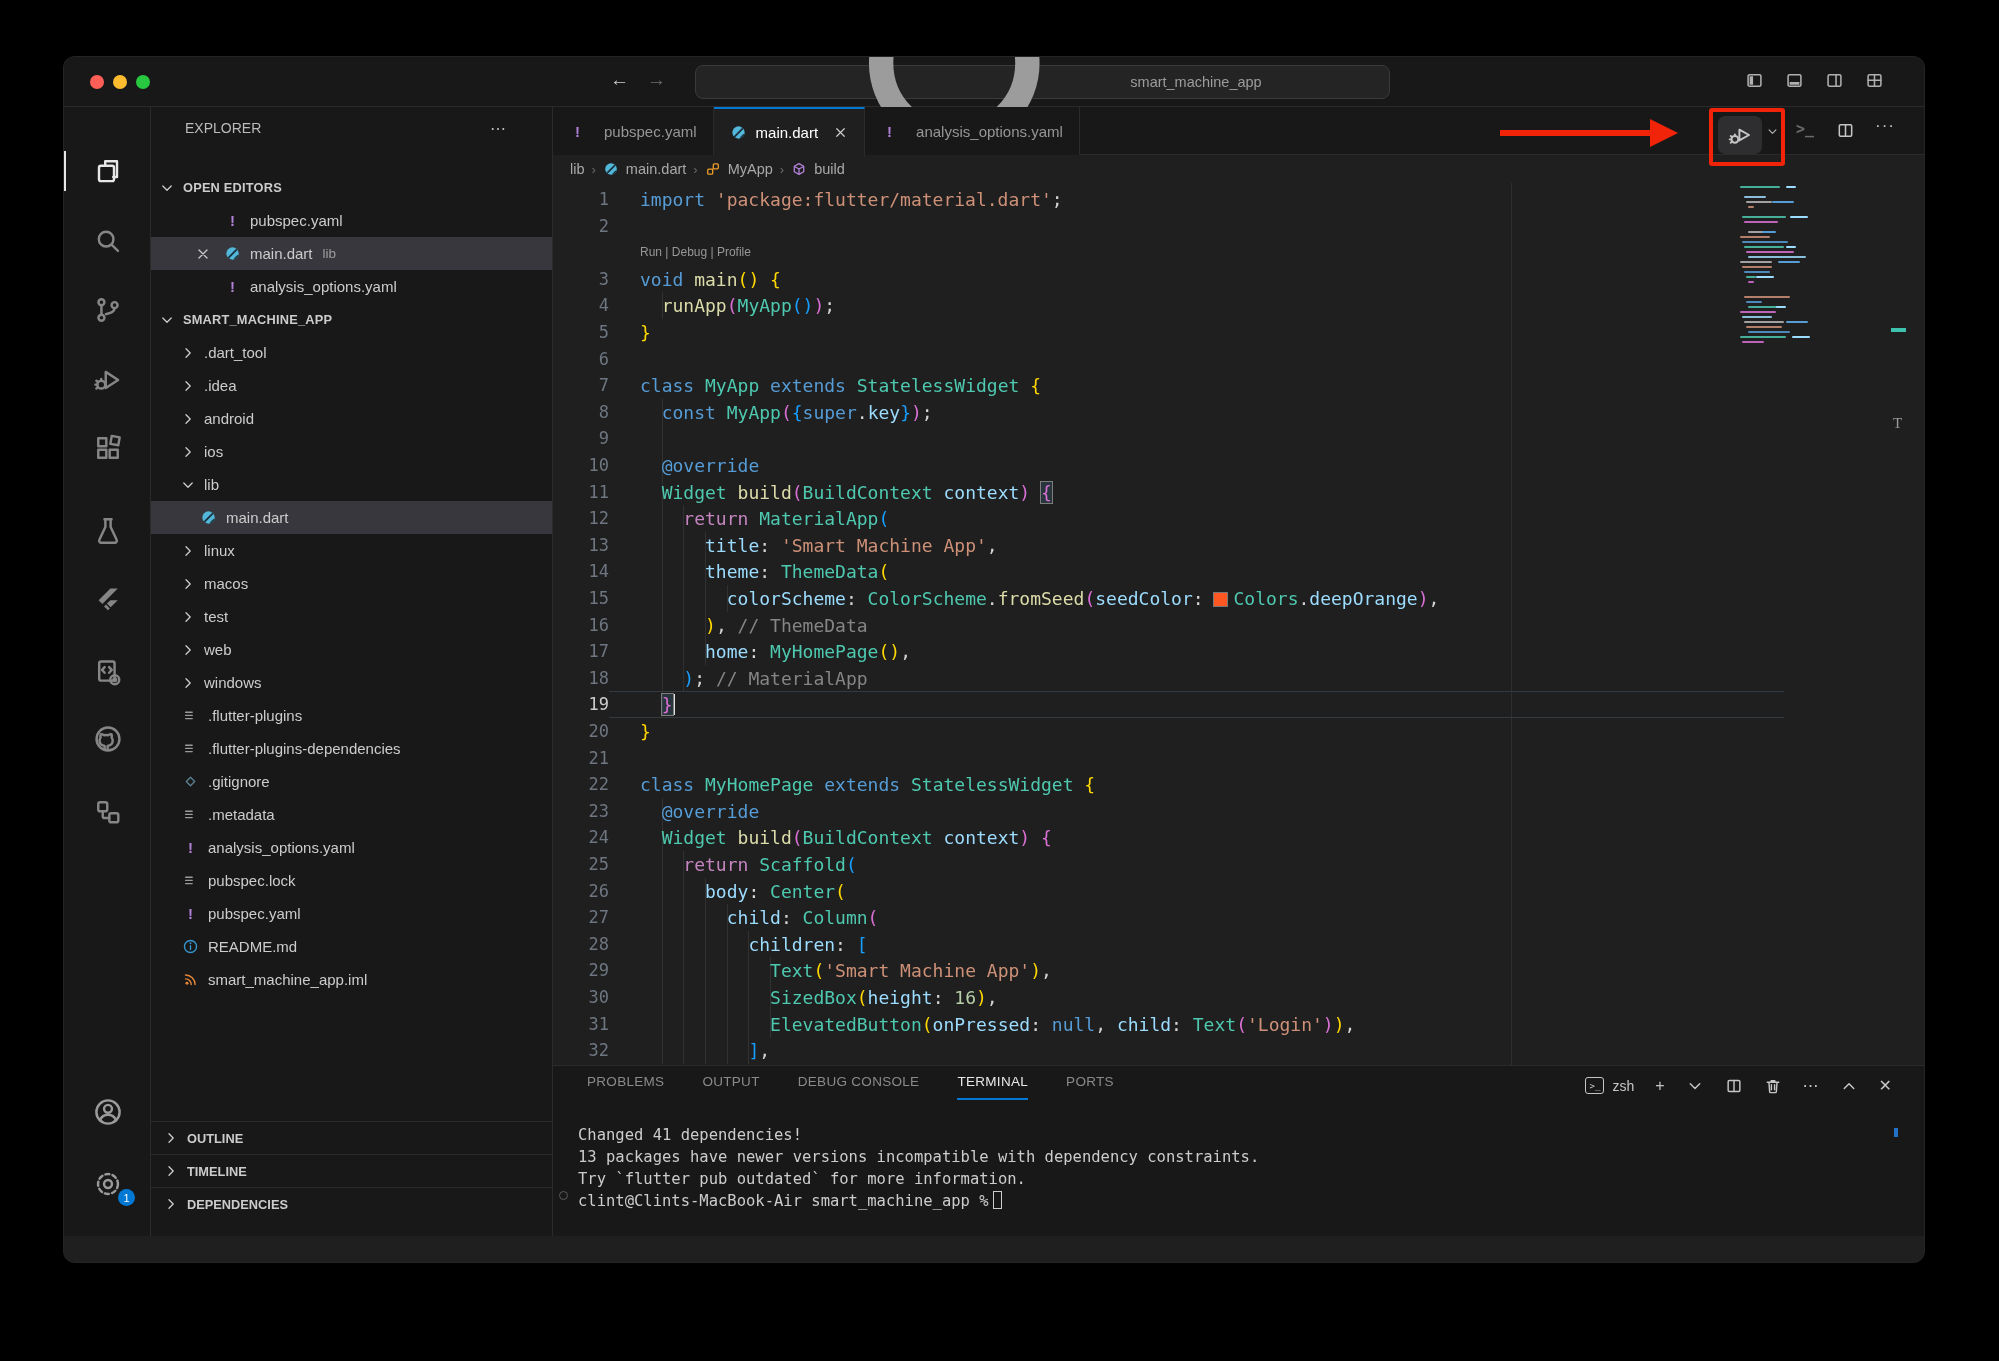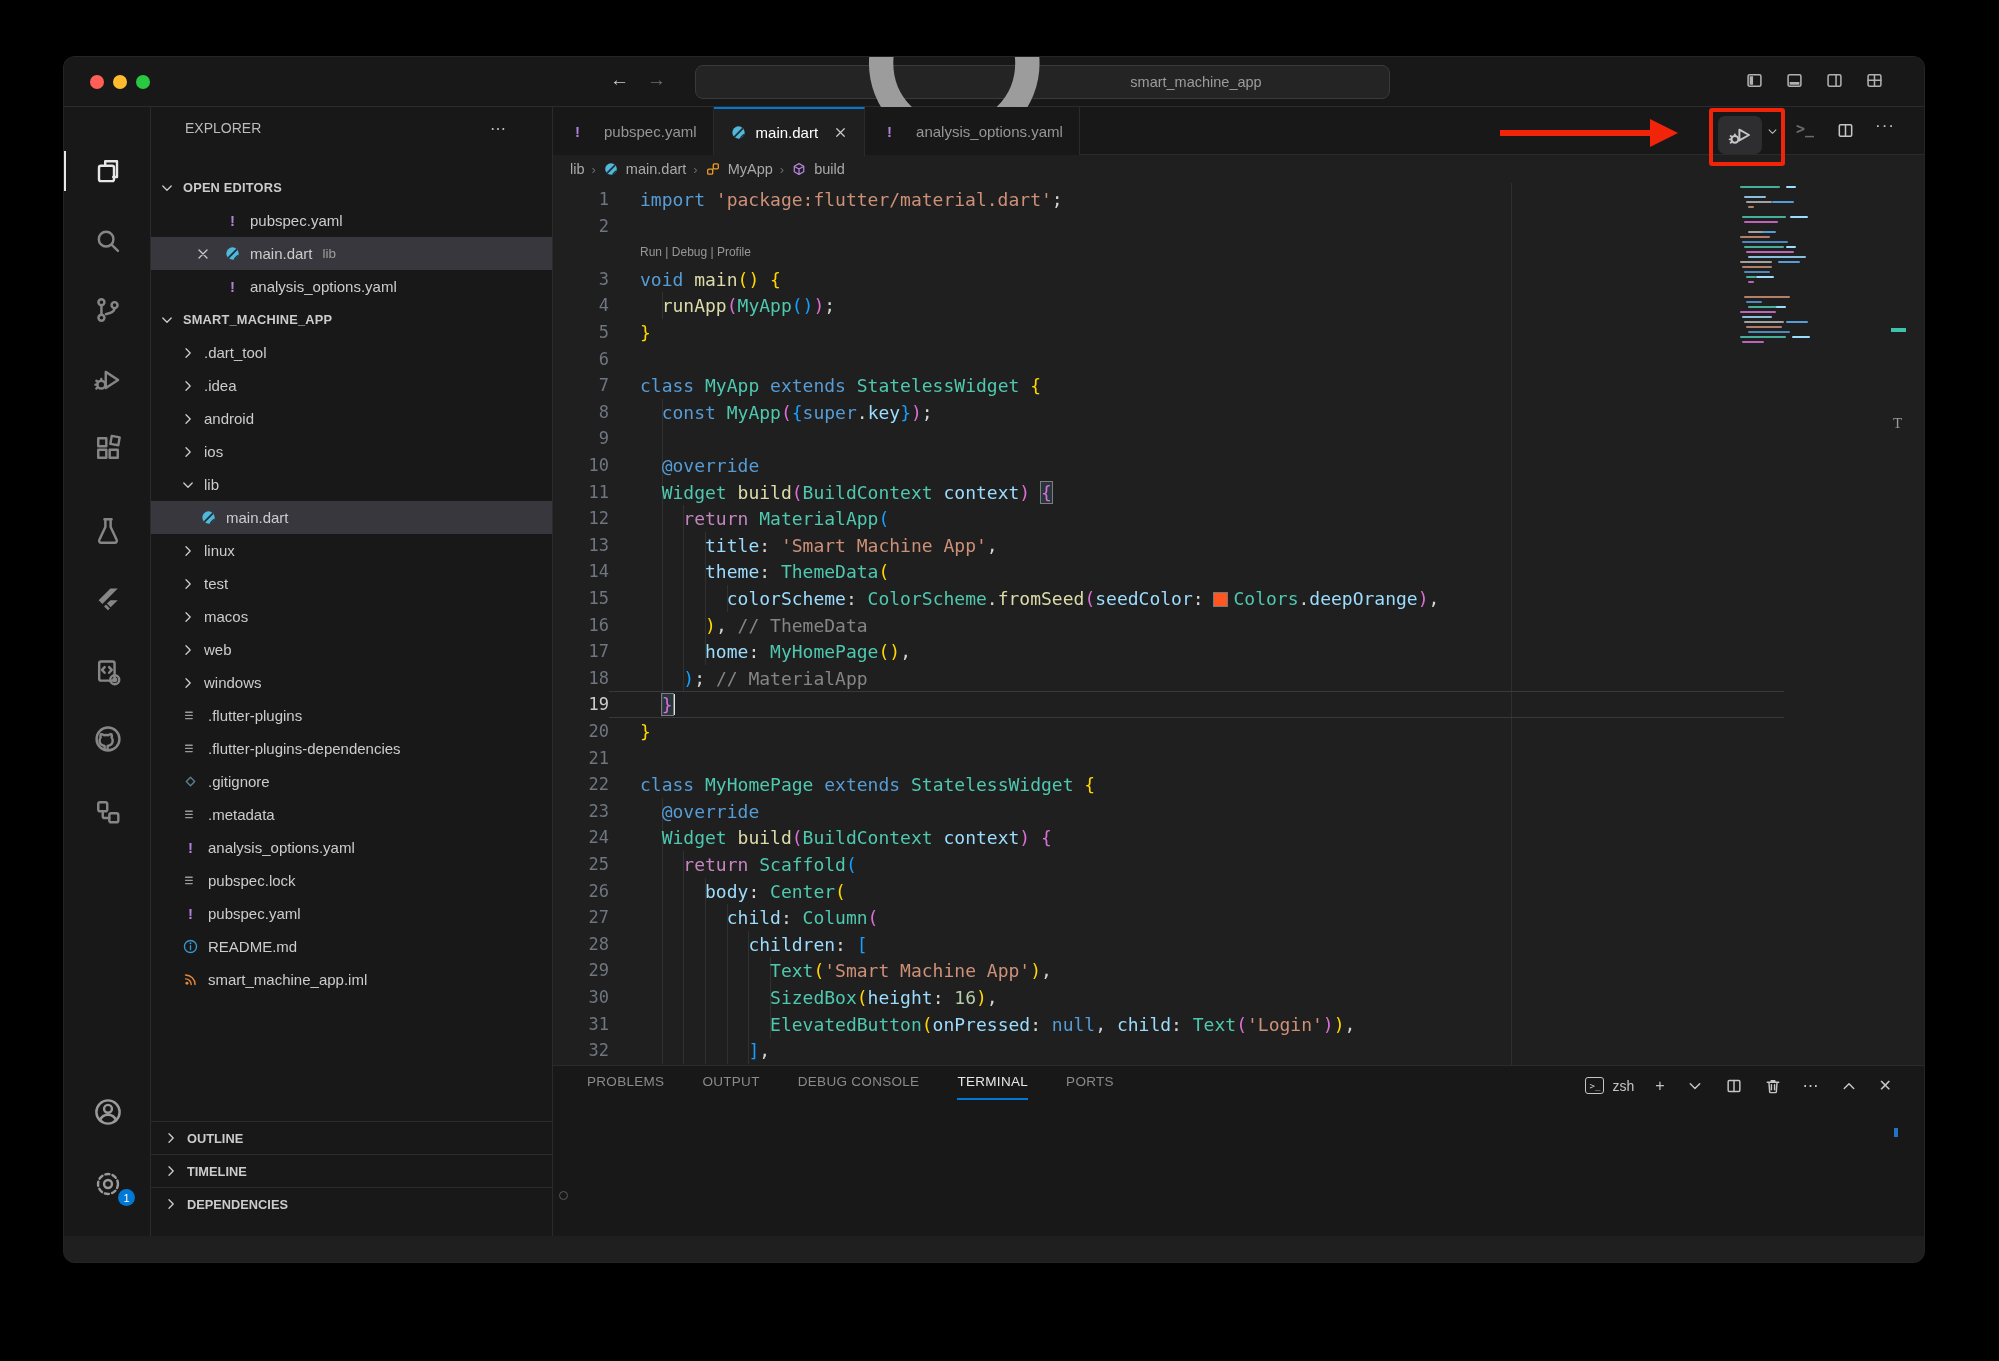--- a/index.html
+++ b/index.html
@@ -370,29 +370,29 @@
               </svg>
             </span>
             <span>linux</span>
           </div>
           <div class="sb-row ">
             <span class="tw">
               <svg viewBox="0 0 16 16" width="100%" height="100%" fill="none" stroke="#cccccc" stroke-width="1.3" stroke-linecap="round" stroke-linejoin="round">
                 <path d="M6 3.8l4.2 4.2L6 12.2"></path>
               </svg>
             </span>
+            <span>macos</span>
+          </div>
+          <div class="sb-row ">
+            <span class="tw">
+              <svg viewBox="0 0 16 16" width="100%" height="100%" fill="none" stroke="#cccccc" stroke-width="1.3" stroke-linecap="round" stroke-linejoin="round">
+                <path d="M6 3.8l4.2 4.2L6 12.2"></path>
+              </svg>
+            </span>
             <span>test</span>
-          </div>
-          <div class="sb-row ">
-            <span class="tw">
-              <svg viewBox="0 0 16 16" width="100%" height="100%" fill="none" stroke="#cccccc" stroke-width="1.3" stroke-linecap="round" stroke-linejoin="round">
-                <path d="M6 3.8l4.2 4.2L6 12.2"></path>
-              </svg>
-            </span>
-            <span>macos</span>
           </div>
           <div class="sb-row ">
             <span class="tw">
               <svg viewBox="0 0 16 16" width="100%" height="100%" fill="none" stroke="#cccccc" stroke-width="1.3" stroke-linecap="round" stroke-linejoin="round">
                 <path d="M6 3.8l4.2 4.2L6 12.2"></path>
               </svg>
             </span>
             <span>web</span>
           </div>
           <div class="sb-row ">
@@ -688,20 +688,21 @@
             </span>
           <span class="glyph">⋯</span>
           <span class="ic" id="pt-chevu">
               <svg viewBox="0 0 16 16" width="100%" height="100%" fill="none" stroke="#c5c5c5" stroke-width="1.3" stroke-linecap="round" stroke-linejoin="round">
                 <path d="M3.8 10.2L8 6l4.2 4.2"></path>
               </svg>
             </span>
           <span class="glyph">✕</span>
         </div>
         <div class="pcircle"></div>
+        <div class="term" id="term"><div>Changed 41 dependencies!</div><div>13 packages have newer versions incompatible with dependency constraints.</div><div>Try `flutter pub outdated` for more information.</div><div>clint@Clints-MacBook-Air smart_machine_app %<span class="blockcur"></span></div></div>
         <div class="pdot"></div>
       </div>
     </div>
 
   </div>
 </div>
 
 <div class="anno-arrow-line"></div>
 <div class="anno-arrow-head"></div>
 <div class="anno-box"></div>

